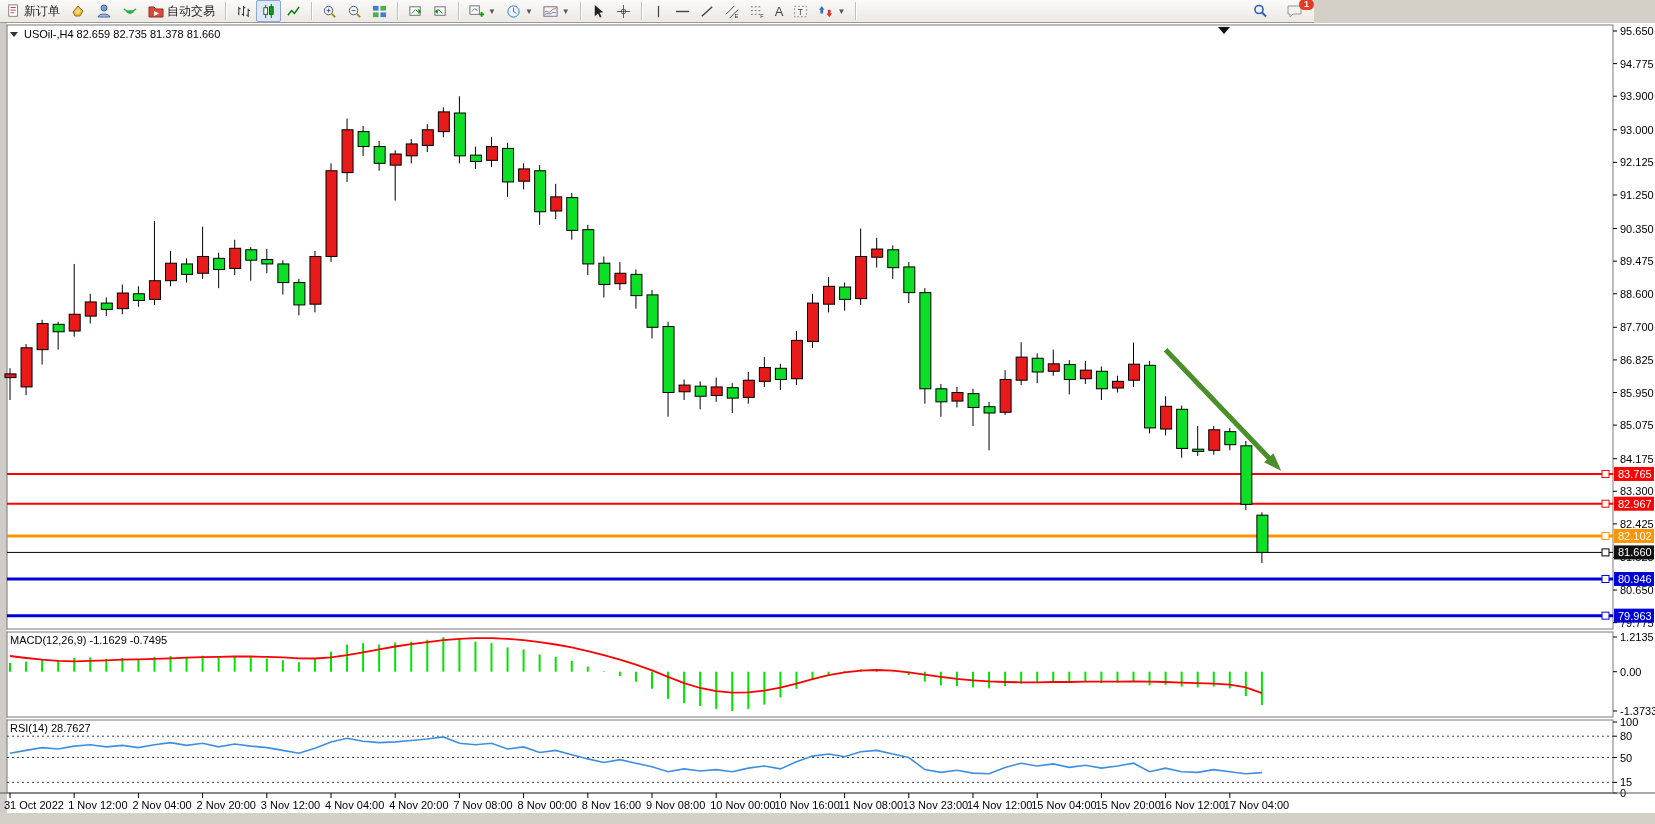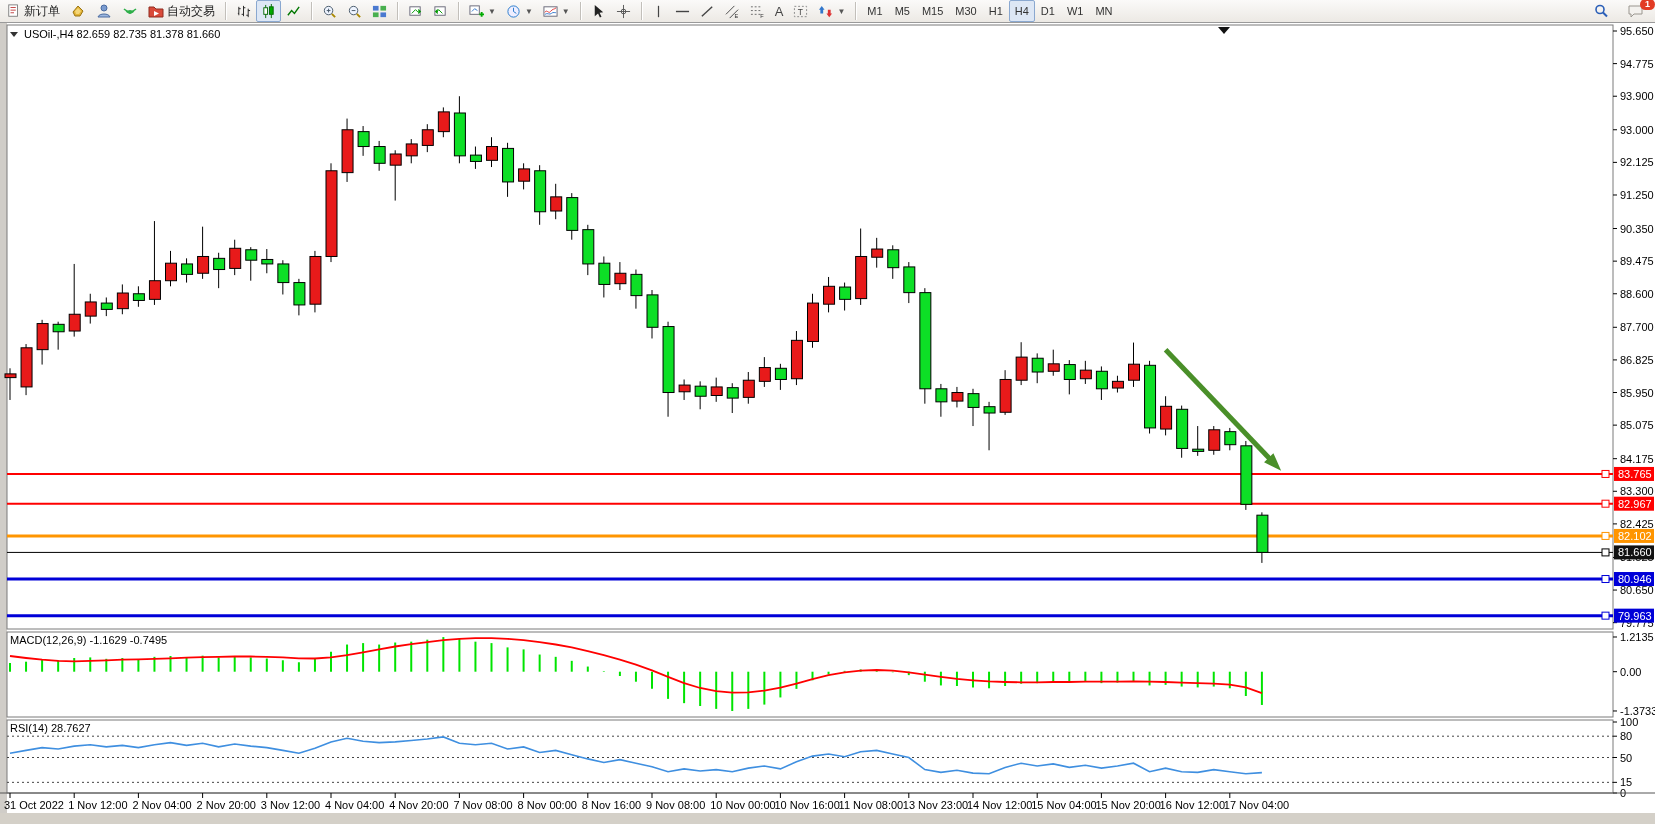--- a/index.html
+++ b/index.html
@@ -1,18 +1,18 @@
 <!DOCTYPE html>
 <html><head>
 <meta charset="utf-8">
 <style>
   html,body{margin:0;padding:0;width:1655px;height:824px;overflow:hidden;
     background:#d4d0c8;font-family:"Liberation Sans",sans-serif;}
   
-  #toolbar{height:22px;width:1655px;background:linear-gradient(#fbfaf9,#ece9e4);
+  #toolbar{height:22px;width:1314px;background:linear-gradient(#fbfaf9,#ece9e4);
     border-bottom:1px solid #9a9a9a;display:flex;align-items:center;
     font-size:12px;color:#222;position:relative;}
   .grp{display:flex;align-items:center;height:22px;padding:0 2px;}
   .sep{width:1px;height:18px;background:#c2bfba;margin:0 3px;box-shadow:1px 0 0 #fff;}
   .tb{display:inline-flex;align-items:center;gap:3px;height:20px;padding:0 4px;
     border:1px solid transparent;border-radius:2px;cursor:default;white-space:nowrap;}
   .tb svg{display:block;}
   .tf{font-size:11px;padding:0 5px;color:#333;}
   .tf.active{background:#dde7f5;border:1px solid #8aa8d0;}
   .drop{font-size:8px;color:#555;margin-left:1px;}
@@ -206,31 +206,20 @@
     </span>
     <span class="tb">
       <svg width="15" height="15" viewBox="0 0 16 16">
           <polygon points="4,2 7,6 5.5,6 5.5,10 2.5,10 2.5,6 1,6" fill="#37c"></polygon>
           <polygon points="12,14 15,10 13.5,10 13.5,6 10.5,6 10.5,10 9,10" fill="#d33"></polygon>
         </svg>
       <span class="drop">▼</span>
     </span>
   </div>
   <span class="sep"></span>
-  <div class="grp" id="tf-group">
-      <span class="tb tf">M1</span>
-      <span class="tb tf">M5</span>
-      <span class="tb tf">M15</span>
-      <span class="tb tf">M30</span>
-      <span class="tb tf">H1</span>
-      <span class="tb tf active">H4</span>
-      <span class="tb tf">D1</span>
-      <span class="tb tf">W1</span>
-      <span class="tb tf">MN</span>
-    </div>
   <div id="right-tools">
     <span class="tb">
       <svg width="16" height="16" viewBox="0 0 16 16">
           <circle cx="7" cy="6.5" r="4" fill="none" stroke="#2b5fb8" stroke-width="1.6"></circle>
           <path d="M10 9.5 L14 13.5" stroke="#2b5fb8" stroke-width="2"></path>
         </svg>
     </span>
     <span class="tb chatwrap">
       <svg width="17" height="16" viewBox="0 0 17 16">
           <path d="M2 3h13v8H7l-3 3v-3H2z" fill="#f3f1ee" stroke="#9a968f"></path>

